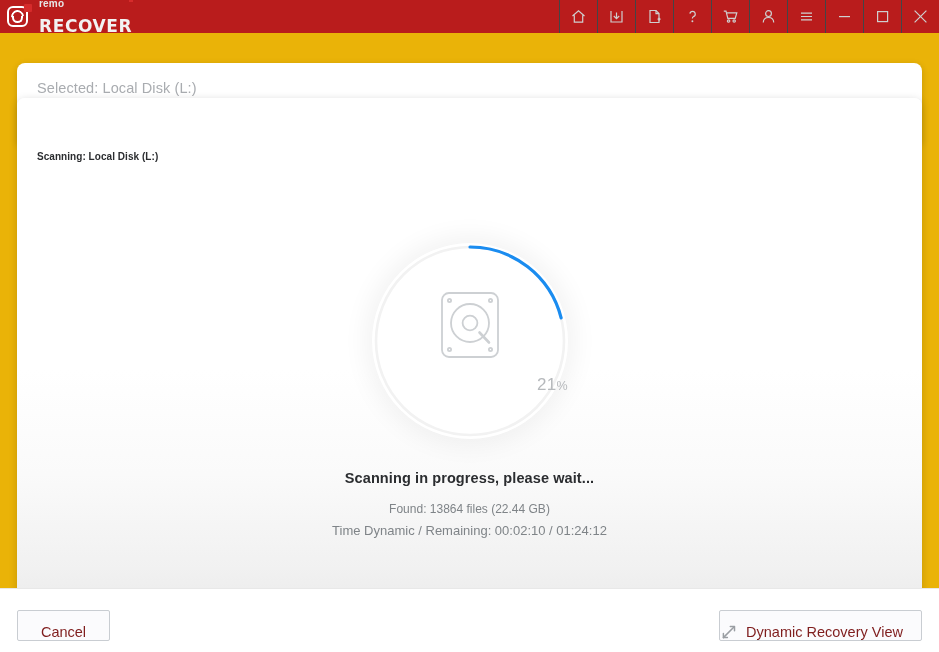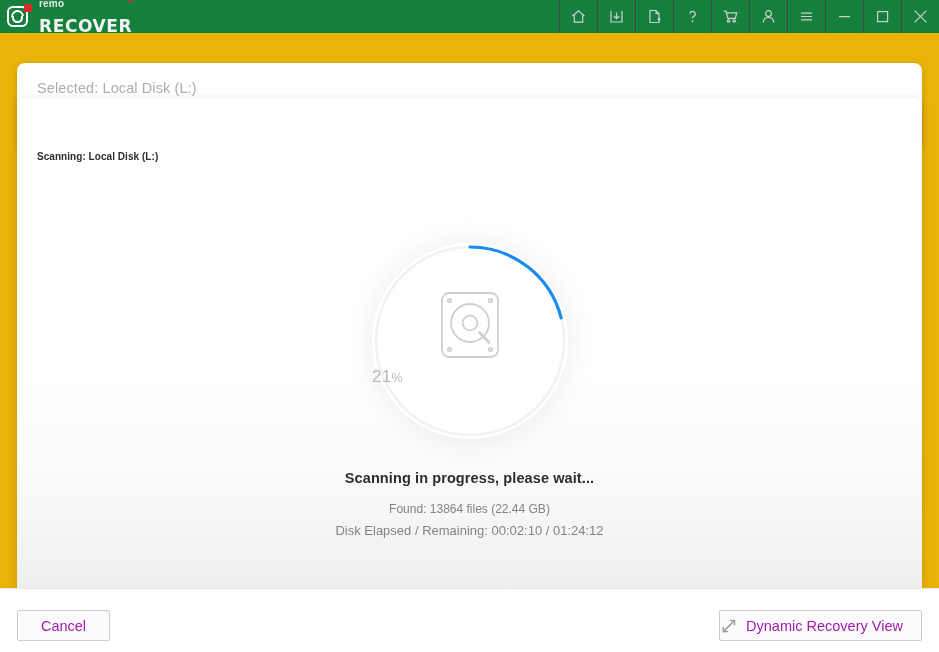--- a/index.html
+++ b/index.html
@@ -20,21 +20,21 @@
     background: #ffffff;
     overflow: hidden;
   }
 
   
   .titlebar {
     position: absolute;
     top: 0; left: 0;
     width: 939px;
     height: 33px;
-    background: #15803d;
+    background: #b91c1c;
     display: flex;
     align-items: center;
     justify-content: space-between;
   }
 
   .brand {
     display: flex;
     align-items: center;
     padding-left: 7px;
     gap: 7px;
@@ -201,23 +201,23 @@
   .disk-icon {
     position: absolute;
     left: 66px;
     top: 46px;
     width: 64px;
     height: 72px;
   }
   .pct {
     position: absolute;
     left: 0;
-    top: 124px;
+    top: 132px;
     width: 196px;
-    text-align: left;
+    text-align: right;
     font-size: 17px;
     color: #b6b9bc;
     letter-spacing: 0.3px;
   }
   .pct .sm { font-size: 12.5px; }
 
   
   .status-main {
     position: absolute;
     left: 0;
@@ -255,27 +255,27 @@
     top: 588px;
     width: 939px;
     height: 64px;
     background: #ffffff;
     border-top: 1px solid #e8e8e8;
   }
 
   .btn {
     position: absolute;
     display: flex;
-    align-items: center;
+    align-items: flex-end;
     justify-content: center;
     gap: 9px;
     background: #fbfbfd;
     border: 1px solid #c9cdd2;
     border-radius: 2px;
-    color: #a21caf;
+    color: #7f1d1d;
     font-size: 14.5px;
     cursor: default;
     user-select: none;
   }
   .btn-cancel {
     left: 17px;
     top: 21px;
     width: 93px;
     height: 31px;
   }
@@ -411,21 +411,21 @@
           </g>
         </svg>
 
         <div class="pct">
           <span>21</span><span class="sm">%</span>
         </div>
       </div>
 
       <div class="status-main">Scanning in progress, please wait...</div>
       <div class="status-found">Found: 13864 files (22.44 GB)</div>
-      <div class="status-time">Disk Elapsed / Remaining:  00:02:10 / 01:24:12</div>
+      <div class="status-time">Time Dynamic / Remaining:  00:02:10 / 01:24:12</div>
 
     </div>
   </div>
 
   <div class="footer">
 
     <div class="btn btn-cancel">
       <span>Cancel</span>
     </div>
 

